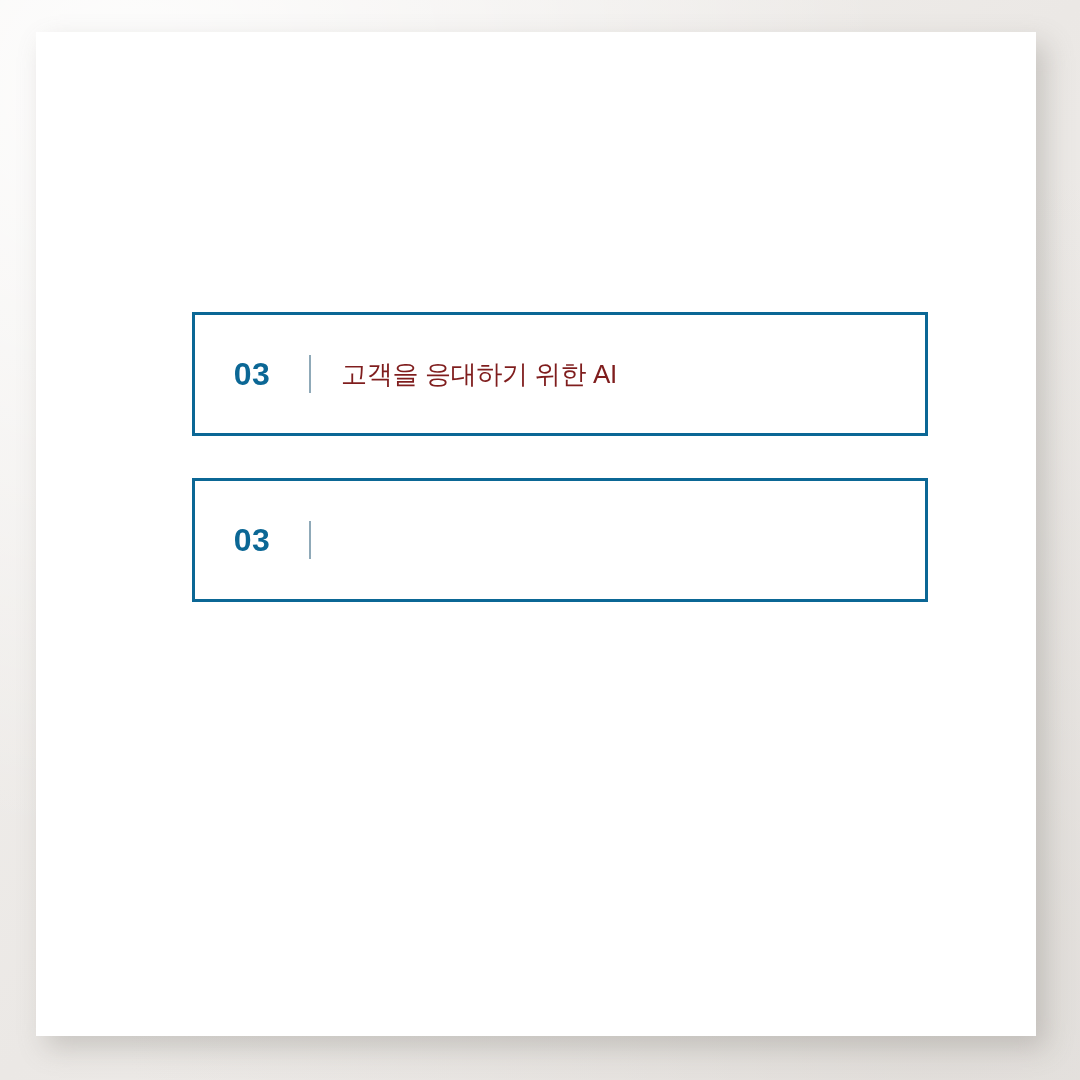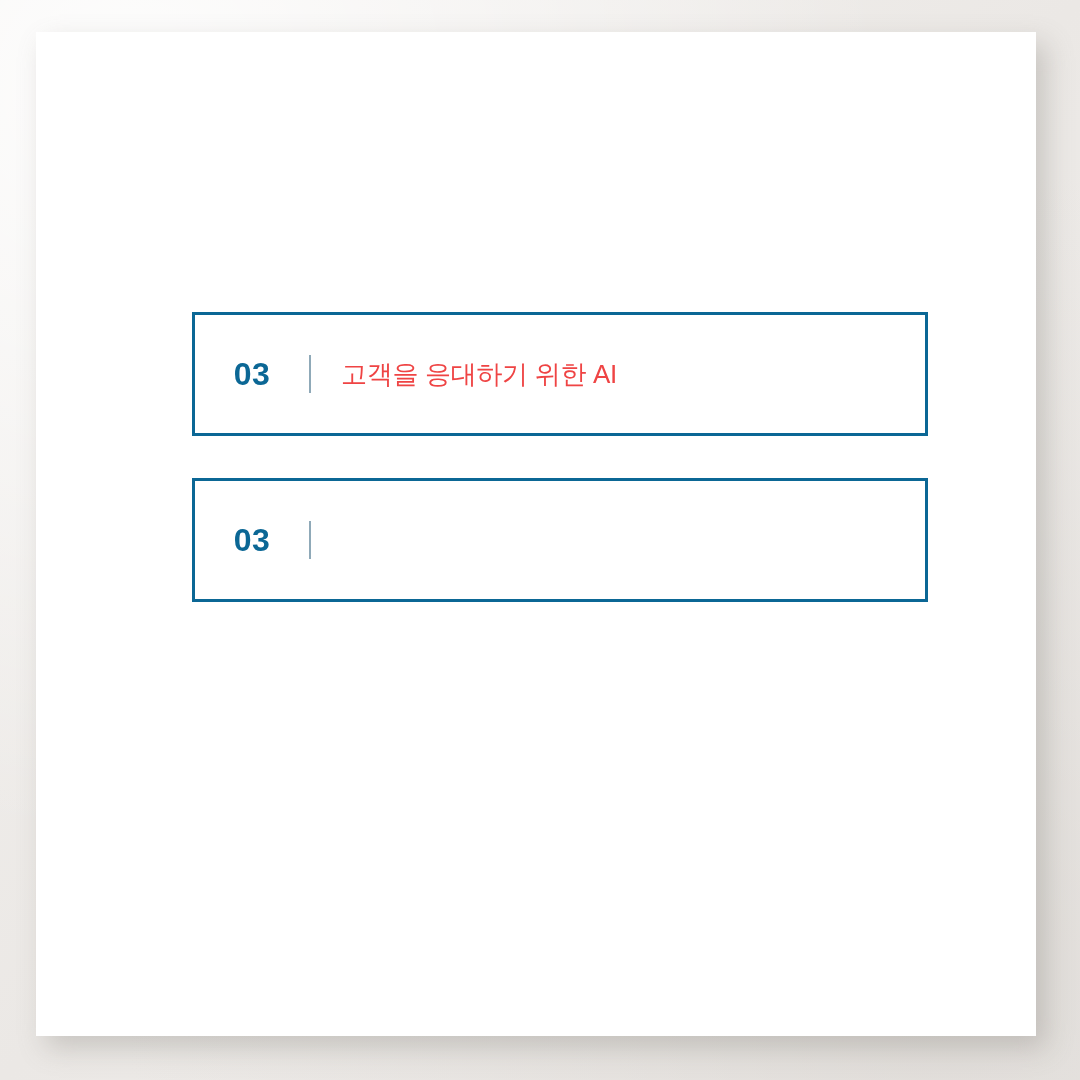--- a/index.html
+++ b/index.html
@@ -84,21 +84,21 @@
   }
 
   .toc-sep {
     width: 2px;
     height: 38px;
     background: #8fa9b8;
   }
 
   .toc-label {
     padding-left: 30px;
-    color: #ef4444;
+    color: #7f1d1d;
     font-size: 26px;
     font-weight: 500;
     letter-spacing: -0.3px;
   }
 </style>
 </head>
 <body>
 
 <div class="page-bg"></div>
 

